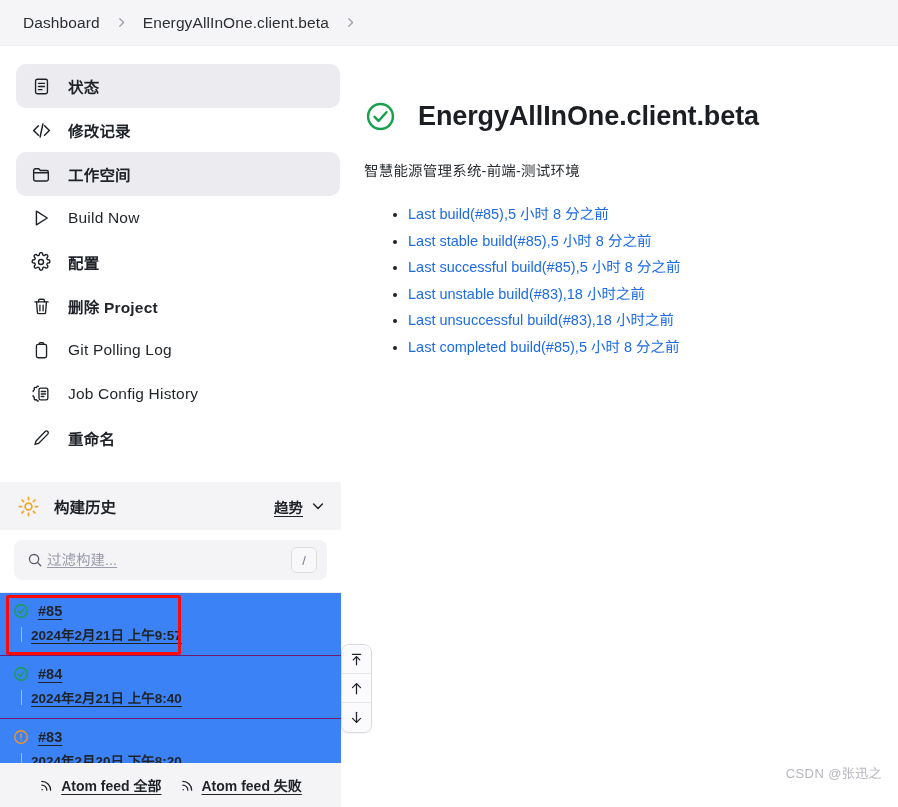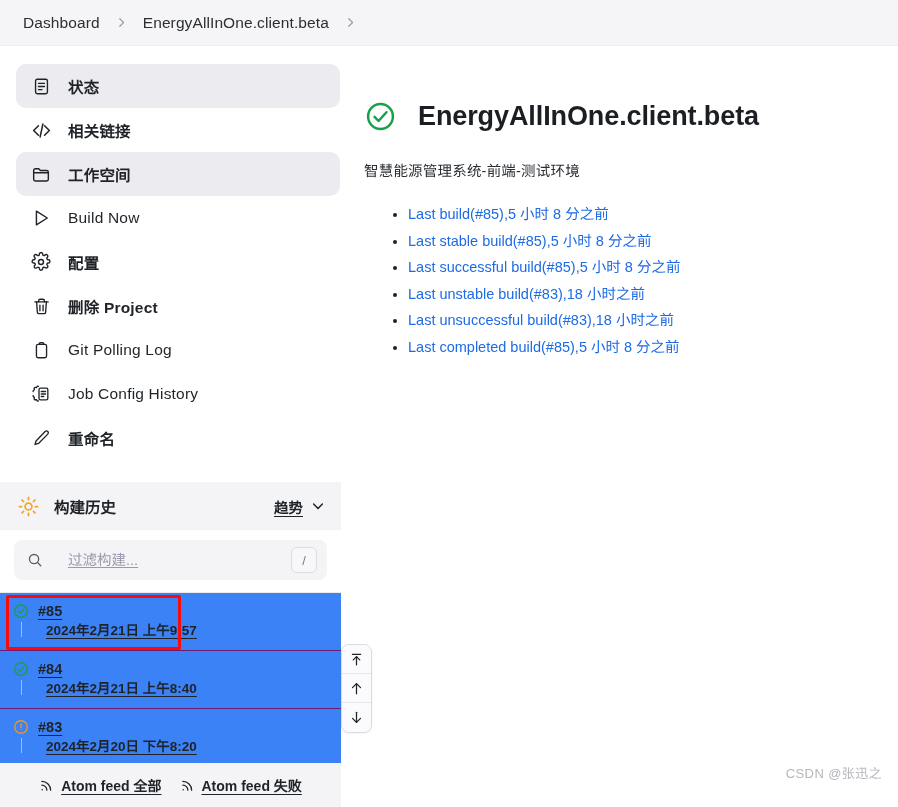--- a/index.html
+++ b/index.html
@@ -110,21 +110,21 @@
 
   .bh-filter-row { padding: 10px 14px 12px 14px; background: #fff; }
   .bh-filter {
     position: relative;
     height: 40px;
     background: #f4f4f7;
     border-radius: 8px;
     display: flex;
     align-items: center;
     padding: 0 10px 0 13px;
-    gap: 25px;
+    gap: 4px;
   }
   .bh-filter .srch { color: #5b5b6b; display:flex; align-items:center; }
   .bh-filter input {
     border: 0; outline: 0; background: transparent;
     font-family: inherit; font-size: 14.5px;
     color: #2b2f33; flex: 1 1 auto; min-width: 0;
     padding: 0;
   }
   .bh-filter input::placeholder { color: #9a9aac; text-decoration: underline; text-underline-offset: 2px; }
   .kbd-slash {
@@ -148,22 +148,22 @@
   .bh-row:first-child { border-top: 1px solid #ececef; }
   .bh-row-top {
     display: flex; align-items: center; gap: 9px;
   }
   .bh-status { width: 17px; height: 17px; flex: 0 0 17px; display:flex; align-items:center; justify-content:center; }
   .bh-num {
     font-size: 14.5px; font-weight: 700; color: #1f2328;
     text-decoration: underline; text-underline-offset: 2.5px;
   }
   .bh-date-row {
-    display: flex; align-items: center; gap: 24px;
-    padding-left: 2px;
+    display: flex; align-items: center; gap: 9px;
+    margin-top: 5px; padding-left: 2px;
   }
   .bh-bar { width: 1px; height: 15px; background: #b9b9c4; flex: 0 0 1px; margin-left: 7px; }
   .bh-date {
     font-size: 13.5px; font-weight: 700; color: #1f2328;
     text-decoration: underline; text-underline-offset: 2.5px;
   }
   .bh-row.annotated::after {
     content: "";
     position: absolute;
     left: 6px; top: 2px; right: 160px; bottom: 0px;
@@ -304,21 +304,21 @@
       </div>
 
       <div class="side-item">
         <span class="s-ico">
           <svg width="21" height="21" viewBox="0 0 24 24" fill="none" stroke="currentColor" stroke-width="1.7" stroke-linecap="round" stroke-linejoin="round">
             <polyline points="8.5,6.5 3,12 8.5,17.5"></polyline>
               <polyline points="15.5,6.5 21,12 15.5,17.5"></polyline>
               <line x1="13.6" y1="4.6" x2="10.4" y2="19.4"></line>
           </svg>
         </span>
-        <span class="side-label cn">相关链接</span>
+        <span class="side-label cn">修改记录</span>
       </div>
 
       <div class="side-item active">
         <span class="s-ico">
           <svg width="20" height="20" viewBox="0 0 24 24" fill="none" stroke="currentColor" stroke-width="1.7" stroke-linecap="round" stroke-linejoin="round">
             <path d="M3.2 7.6a2 2 0 0 1 2-2h4.1l1.9 2.2h7.6a2 2 0 0 1 2 2v8.6a2 2 0 0 1-2 2H5.2a2 2 0 0 1-2-2z"></path>
               <line x1="3.2" y1="10.4" x2="20.8" y2="10.4"></line>
           </svg>
         </span>
         <span class="side-label cn">工作空间</span>

